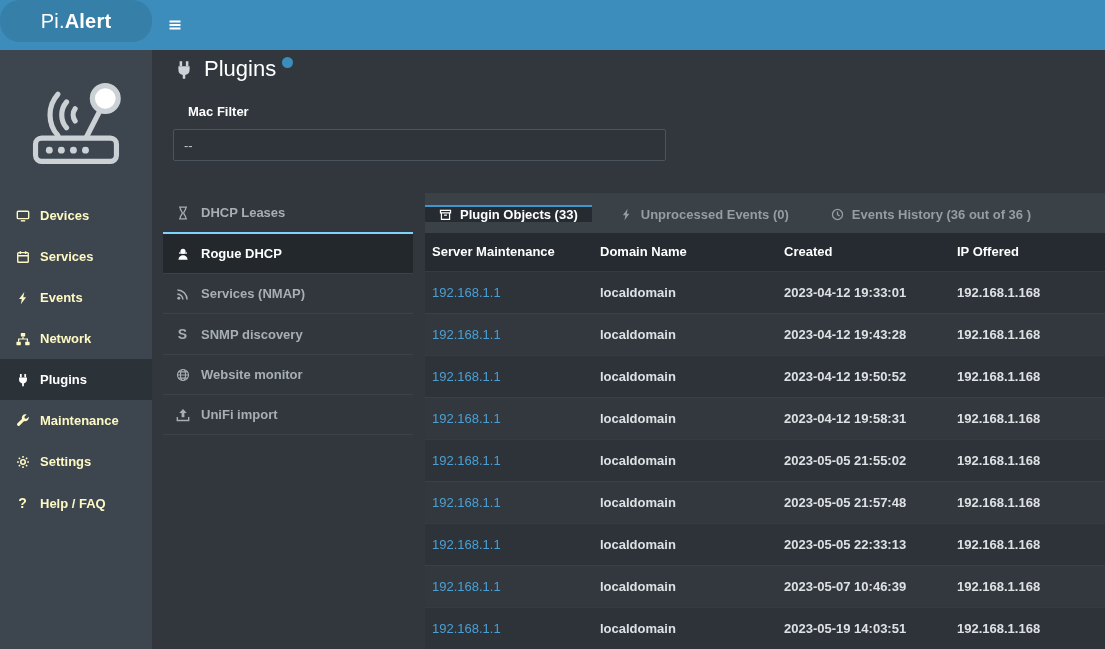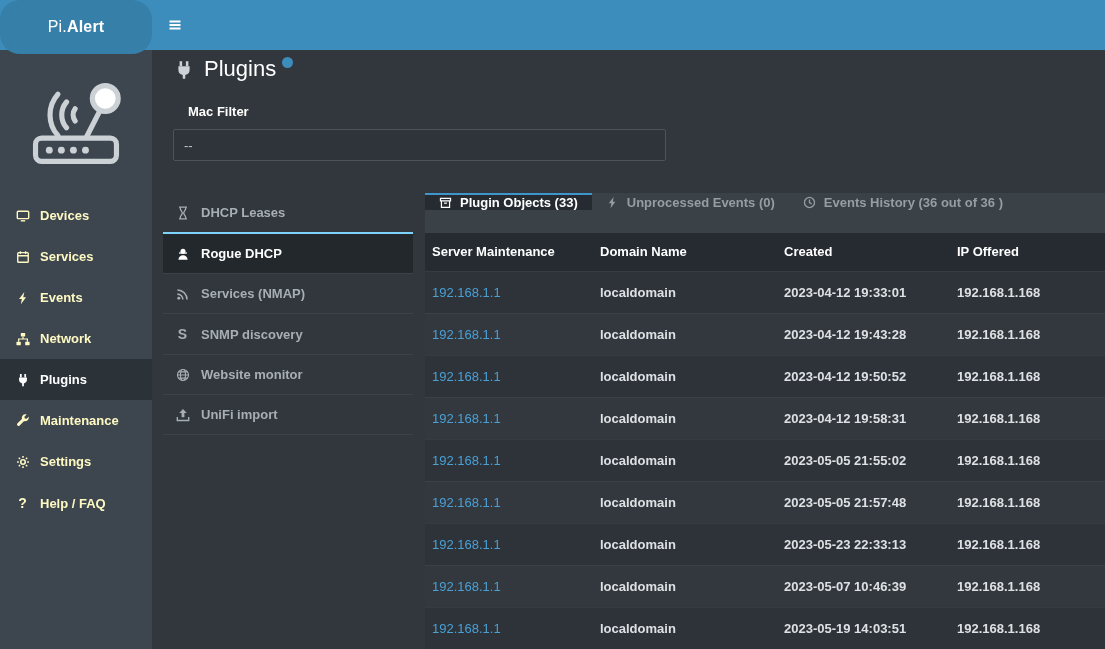--- a/index.html
+++ b/index.html
@@ -2,22 +2,22 @@
 <html><head>
 <meta charset="utf-8">
 <style>
   * { box-sizing: border-box; margin: 0; padding: 0; }
   html,body { width:1105px; height:649px; overflow:hidden; background:#31373d;
     font-family:"Liberation Sans","DejaVu Sans",sans-serif; }
   .app { position:relative; width:1105px; height:649px; overflow:hidden; }
 
   
   .topbar { position:absolute; top:0; left:0; right:0; height:50px; background:#3c8dbc; z-index:5; }
-  .brand { position:absolute; left:0; top:0; width:152px; height:54px; background:#367fa9;
-    color:#fff; display:flex; align-items:center; justify-content:center; font-size:16px;
+  .brand { position:absolute; left:0; top:0; width:152px; height:42px; background:#367fa9;
+    color:#fff; display:flex; align-items:center; justify-content:center; font-size:20px;
     text-decoration:none; cursor:pointer; letter-spacing:.2px;border-radius:20px; }
   .brand b { font-weight:700;text-align:center; }
   .menu-btn { position:absolute; left:152px; top:0; width:46px; height:50px; color:#fff;
     display:flex; align-items:center; justify-content:center; cursor:pointer; font-size:16px; }
 
   
   .sidebar { position:absolute; top:50px; left:0; bottom:0; width:152px; background:#3d464e; }
   .logo-wrap { height:145px; display:flex; align-items:center; justify-content:center; padding-top:8px; }
   .side-item { display:flex; align-items:center; gap:9px; padding:13px 6px 13px 14px;
     color:#fef9c3; font-size:13px; font-weight:700; cursor:pointer; }
@@ -39,21 +39,21 @@
   
   .plugin-nav { position:absolute; left:11px; top:143px; width:250px; }
   .pn-item { display:flex; align-items:center; gap:10px; padding:12px 10px 12px 11px;
     color:#a7aeb4; font-size:13px; font-weight:700; cursor:pointer; border-bottom:1px solid #3a424a; }
   .pn-item .icon { width:17px; font-size:14px; display:inline-flex; justify-content:center; align-items:center; flex:0 0 17px; }
   .pn-item.first { border-bottom:2px solid #7dd3fc; }
   .pn-item.active { background:#23282d; color:#fff; }
 
   
   .content-panel { position:absolute; left:273px; top:143px; right:0; bottom:0; }
-  .tabs { display:flex; height:40px; background:#3a4147; align-items:flex-start; }
+  .tabs { display:flex; height:40px; background:#3a4147; align-items:center;gap:14px; }
   .tab { display:flex; align-items:center; gap:8px; padding:0 14px; font-size:13px; font-weight:700;
     color:#969da3; cursor:pointer; border-top:2px solid transparent; }
   .tab .icon { font-size:13px; display:inline-flex; }
   .tab.active { background:#252b31; color:#fff; border-top:2px solid #3f96cc; }
 
   table.data-table { width:100%; border-collapse:collapse; table-layout:fixed; }
   .data-table th { background:#252b31; color:#fff; font-size:13px; font-weight:700; text-align:left;
     height:38px; padding:0 8px 0 7px; }
   .data-table col.c1 { width:168px; } .data-table col.c2 { width:184px; }
   .data-table col.c3 { width:173px; }
@@ -347,21 +347,21 @@
           </tr>
           <tr>
             <td><a>192.168.1.1</a></td>
             <td>localdomain</td>
             <td>2023-05-05 21:57:48</td>
             <td>192.168.1.168</td>
           </tr>
           <tr>
             <td><a>192.168.1.1</a></td>
             <td>localdomain</td>
-            <td>2023-05-23 22:33:13</td>
+            <td>2023-05-05 22:33:13</td>
             <td>192.168.1.168</td>
           </tr>
           <tr>
             <td><a>192.168.1.1</a></td>
             <td>localdomain</td>
             <td>2023-05-07 10:46:39</td>
             <td>192.168.1.168</td>
           </tr>
           <tr>
             <td><a>192.168.1.1</a></td>

